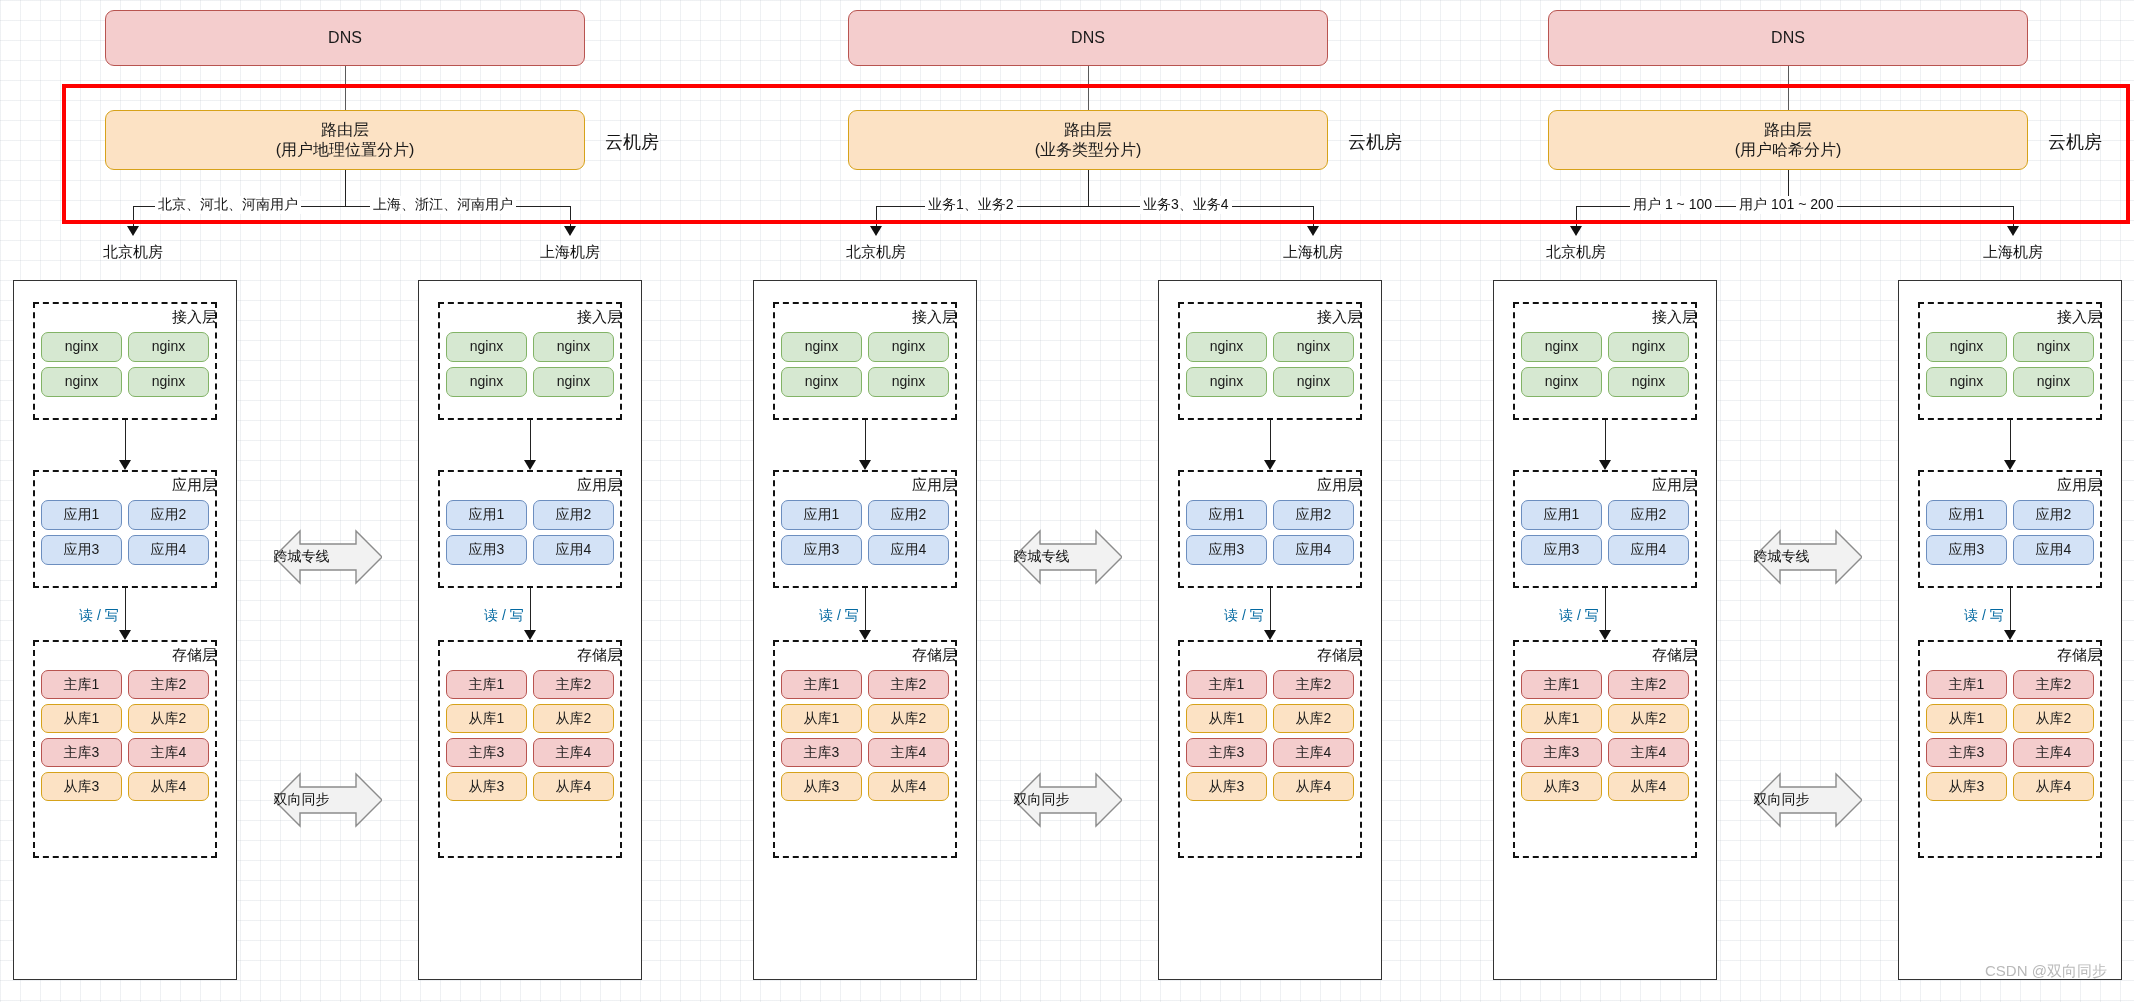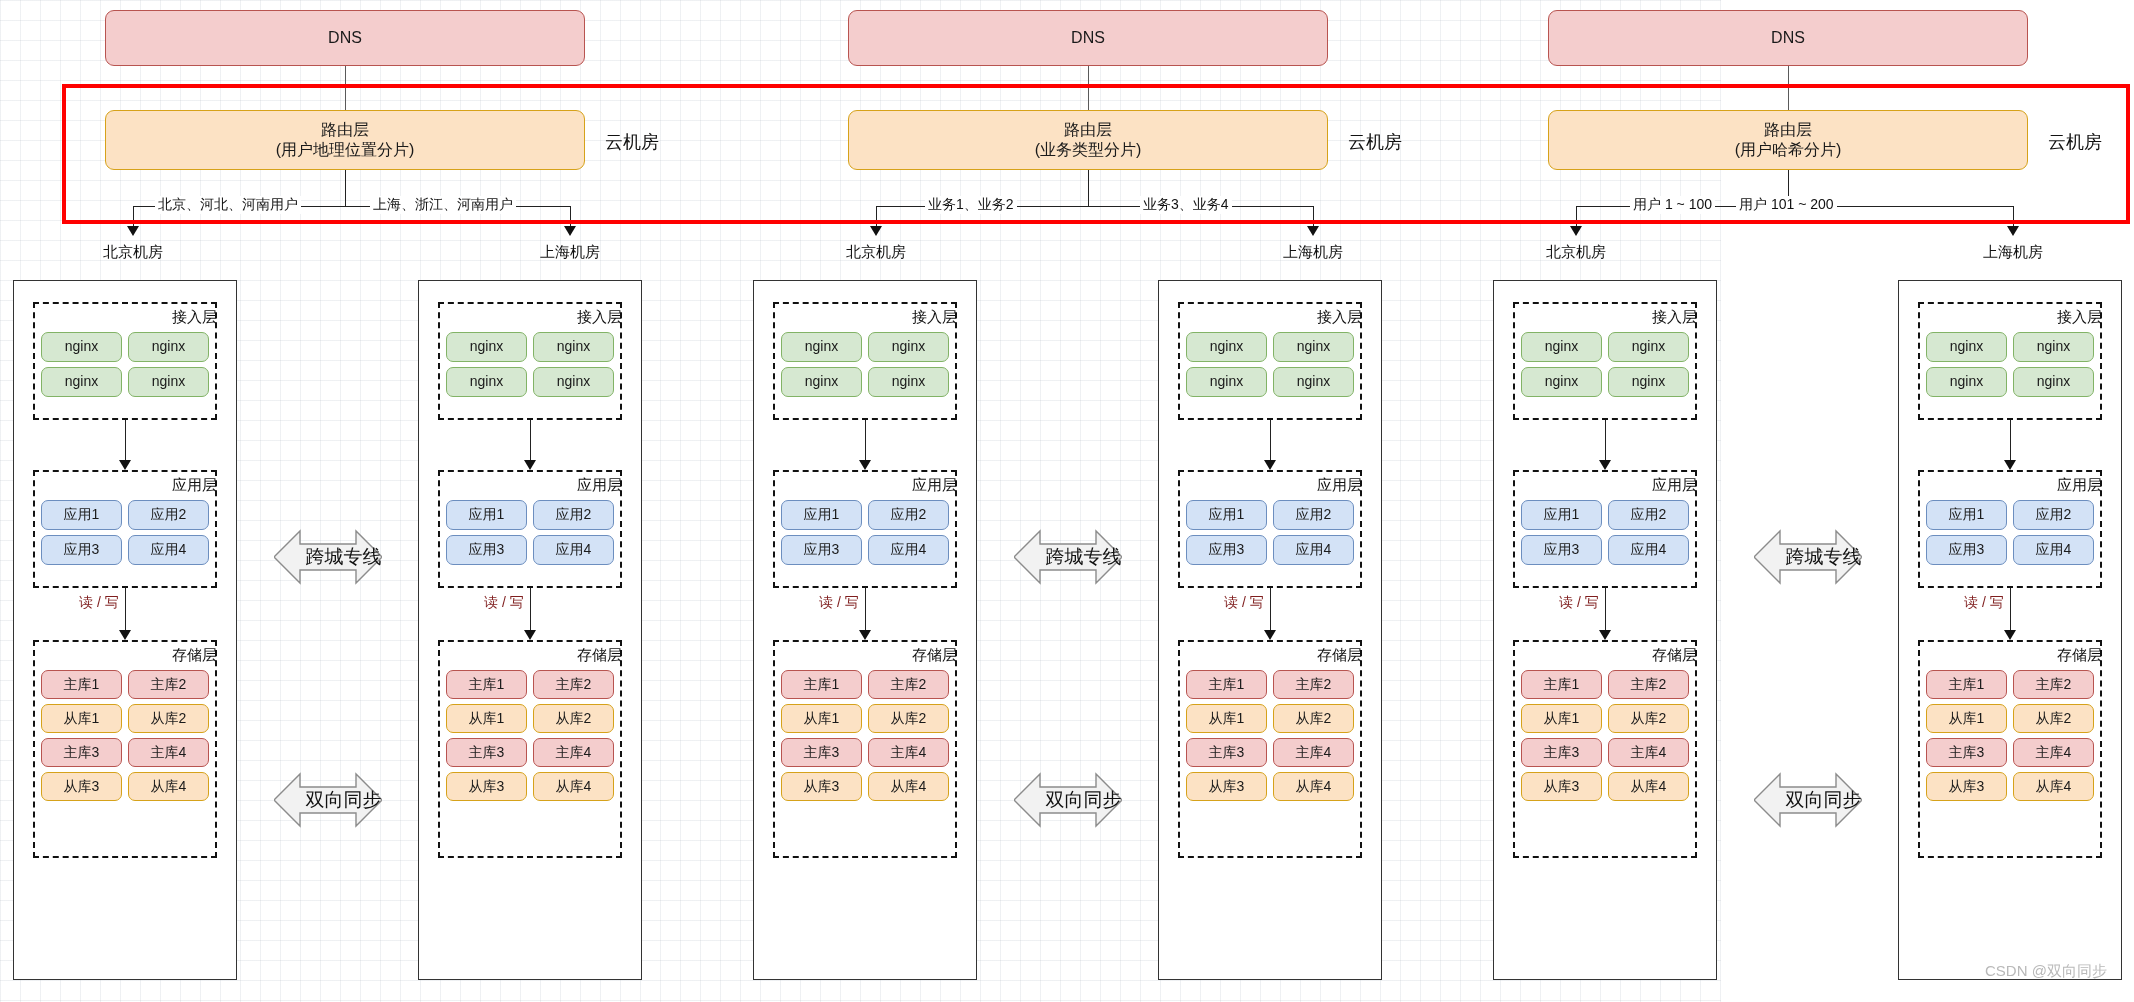--- a/index.html
+++ b/index.html
@@ -4,21 +4,21 @@
 <style>
   * { box-sizing: border-box; margin: 0; padding: 0; }
   html, body {
     width: 2134px; height: 1002px;
     background: #ffffff;
     font-family: "Liberation Sans", "DejaVu Sans", sans-serif;
     overflow: hidden;
   }
   #canvas {
     position: relative;
-    width: 1721px; height: 1002px;
+    width: 2134px; height: 1002px;
     background-color: #ffffff;
     background-image:
       linear-gradient(to right, rgba(180,190,200,0.22) 1px, transparent 1px),
       linear-gradient(to bottom, rgba(180,190,200,0.22) 1px, transparent 1px);
     background-size: 20px 20px;
   }
 
   
   .node {
     position: absolute;
@@ -98,24 +98,25 @@
     position: absolute;
     font-size: 14px;
     color: #111;
     background: #ffffff;
     padding: 0 3px;
     white-space: nowrap;
   }
   .rw-label {
     position: absolute;
     font-size: 14px;
-    color: #7f1d1d;
+    color: #0369a1;
     background: #ffffff;
     padding: 0 2px;
     white-space: nowrap;
+    margin-top: 13px;
   }
 
   
   .vline {
     position: absolute;
     width: 0; border-left: 1.6px solid #5a5a5a;
   }
   .vline-dark {
     position: absolute;
     width: 0; border-left: 1.6px solid #222;
@@ -143,22 +144,22 @@
   .red-frame {
     position: absolute;
     border: 4px solid #ff0000;
     background: transparent;
     pointer-events: none;
   }
 
   
   .dbl-arrow {
     position: absolute;
-    display: flex; align-items: center; justify-content: flex-end;
-    font-size: 19px; color: #111;
+    display: flex; align-items: center; justify-content: flex-start;
+    font-size: 14px; color: #111;
   }
   .dbl-arrow svg { position: absolute; inset: 0; }
   .dbl-arrow span { position: relative; z-index: 2; }
 
   .watermark {
     position: absolute;
     font-size: 15px;
     color: #b9b9b9;
     white-space: nowrap;
   }

